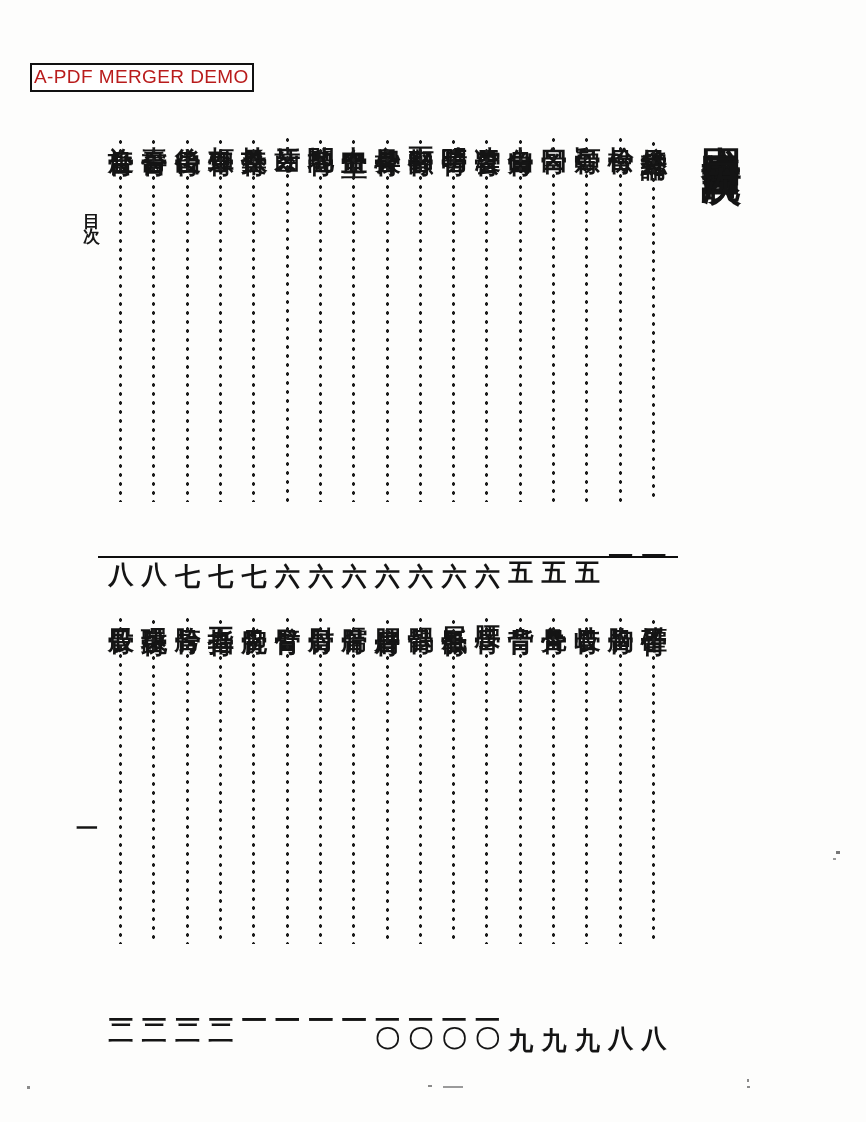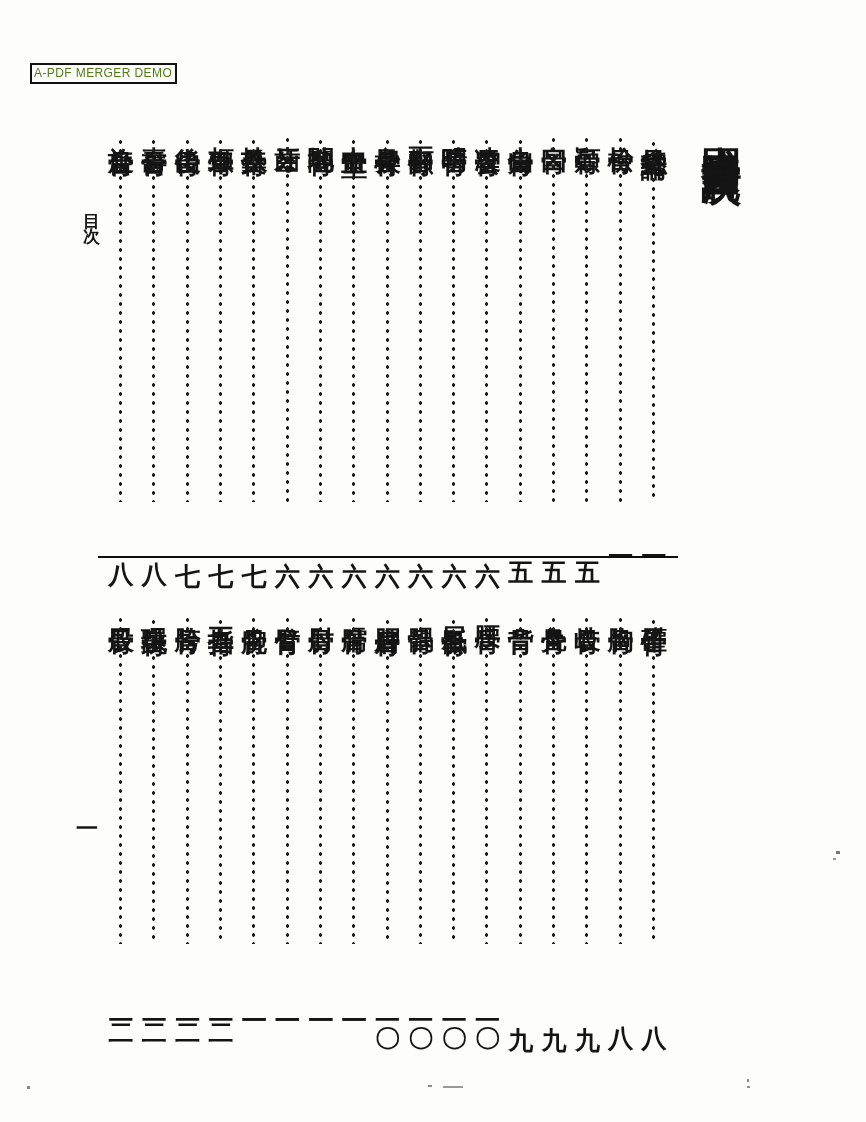--- a/index.html
+++ b/index.html
@@ -8,21 +8,21 @@
     background:#fdfdfc;
     font-family:"Liberation Serif","DejaVu Serif",serif;
     color:#111;
   }
   
   .watermark{
     position:absolute;left:30px;top:63px;
     border:2px solid #111;background:#fff;
     padding:1px 3px 2px 2px;
     font-family:"Liberation Sans","DejaVu Sans",sans-serif;
-    font-size:12px;letter-spacing:.4px;color:#4d7c0f;
+    font-size:19px;letter-spacing:.4px;color:#b91c1c;
   }
   
   .book-title{
     position:absolute;left:692px;top:114px;height:360px;width:56px;
     writing-mode:vertical-rl;text-orientation:upright;
     font-size:40px;line-height:54px;letter-spacing:3px;
     font-weight:bold;color:#141414;
   }
   
   .side-label{

